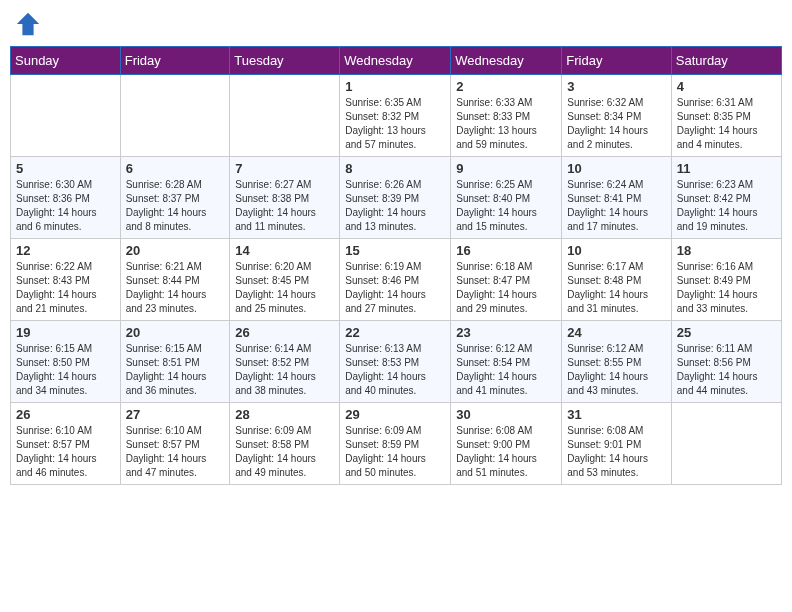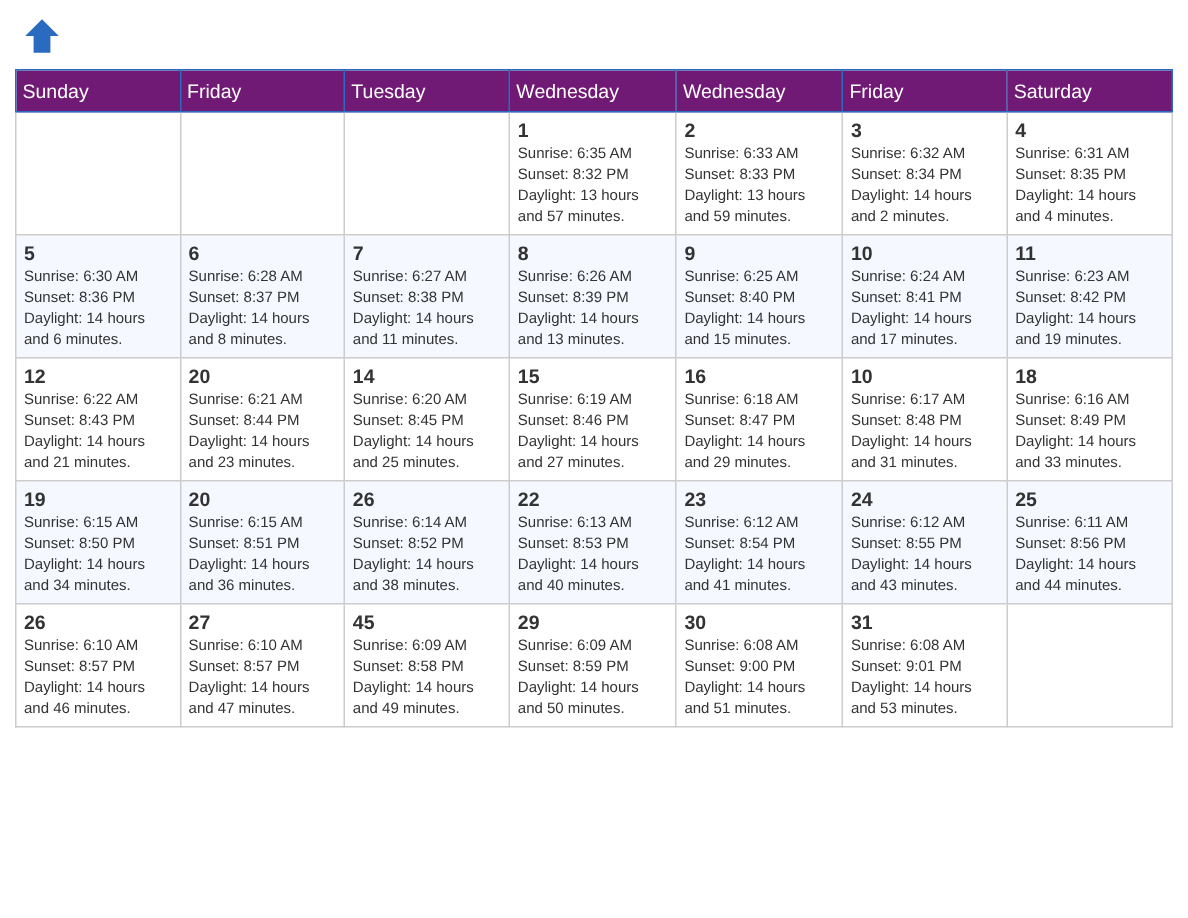--- a/index.html
+++ b/index.html
@@ -241,21 +241,21 @@
       <tr>
         <td>
           <span class="day-num">26</span>
           <div class="day-info">Sunrise: 6:10 AM<br>Sunset: 8:57 PM<br>Daylight: 14 hours and 46 minutes.</div>
         </td>
         <td>
           <span class="day-num">27</span>
           <div class="day-info">Sunrise: 6:10 AM<br>Sunset: 8:57 PM<br>Daylight: 14 hours and 47 minutes.</div>
         </td>
         <td>
-          <span class="day-num">45</span>
+          <span class="day-num">28</span>
           <div class="day-info">Sunrise: 6:09 AM<br>Sunset: 8:58 PM<br>Daylight: 14 hours and 49 minutes.</div>
         </td>
         <td>
           <span class="day-num">29</span>
           <div class="day-info">Sunrise: 6:09 AM<br>Sunset: 8:59 PM<br>Daylight: 14 hours and 50 minutes.</div>
         </td>
         <td>
           <span class="day-num">30</span>
           <div class="day-info">Sunrise: 6:08 AM<br>Sunset: 9:00 PM<br>Daylight: 14 hours and 51 minutes.</div>
         </td>

